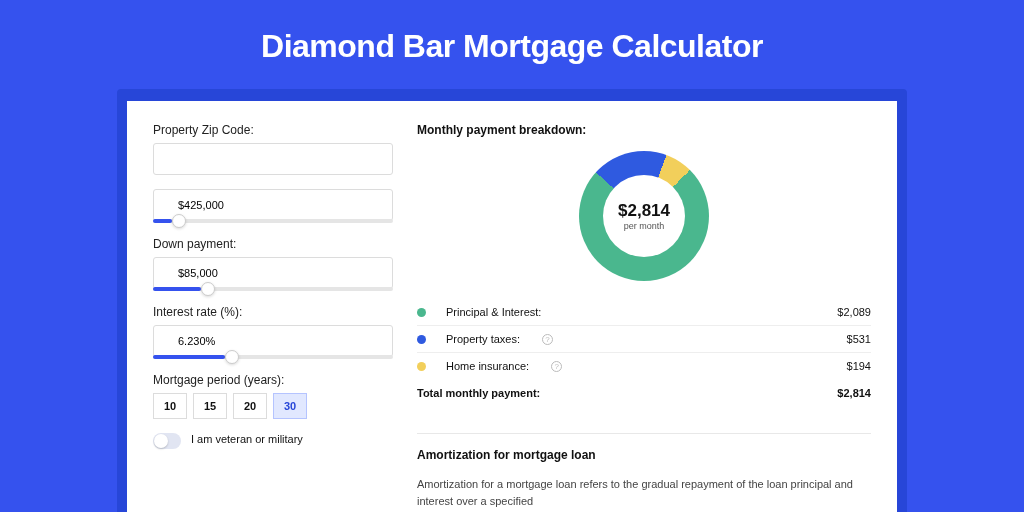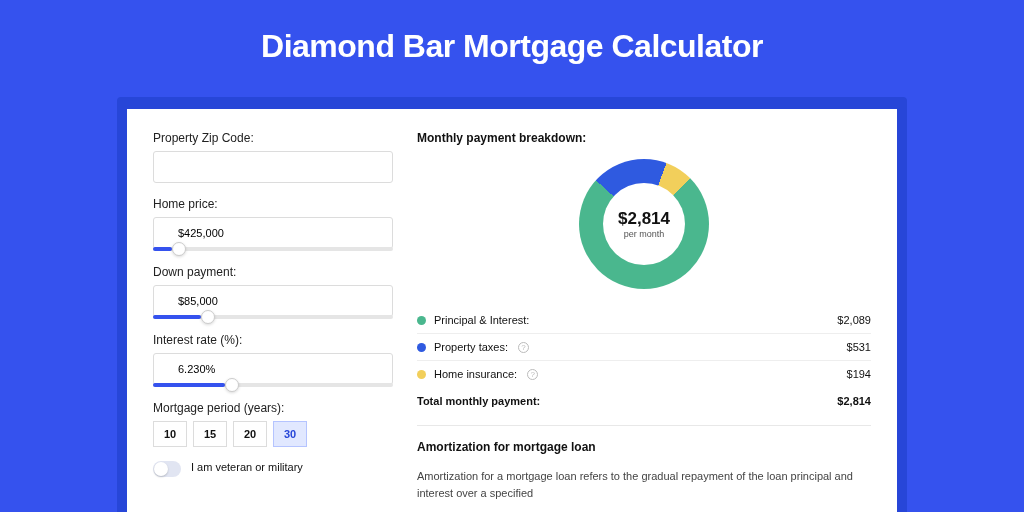--- a/index.html
+++ b/index.html
@@ -7,21 +7,21 @@
   body {
     background: #3552ee;
     font-family: -apple-system, BlinkMacSystemFont, "Segoe UI", Arial, sans-serif;
     color: #111;
   }
   .page-title {
     text-align: center;
     color: #fff;
     font-size: 32px;
     font-weight: 700;
-    padding: 28px 0 32px;
+    padding: 28px 0 24px;
     letter-spacing: -0.5px;
   }
   .blue-band {
     background: #2746d8;
     margin: 0 auto;
     width: 790px;
     padding: 12px 0 0;
     border-radius: 4px 4px 0 0;
   }
   .card {
@@ -151,39 +151,39 @@
   .donut-small { font-size: 9px; color: #555; }
   .legend-row {
     display: flex;
     align-items: center;
     justify-content: space-between;
     padding: 7px 0;
     border-bottom: 1px solid #eee;
     font-size: 11px;
   }
   .legend-row:last-of-type { border-bottom: none; }
-  .legend-left { display: flex; align-items: center; gap: 8px; }
+  .legend-left { display: flex; align-items: center; gap: 20px; }
   .legend-dot {
     width: 9px;
     height: 9px;
     border-radius: 50%;
   }
   .legend-label { font-size: 11px; }
   .legend-value { font-size: 11px; font-weight: 400; }
   .total-row {
     display: flex;
     justify-content: space-between;
     padding: 8px 0 14px;
     font-size: 11px;
     font-weight: 700;
   }
   .section-box {
     border-top: 1px solid #e8e8e8;
     padding-top: 14px;
-    margin-top: 4px;
+    margin-top: 20px;
   }
   .amort-text {
     font-size: 11px;
     color: #444;
     line-height: 1.5;
     margin-top: 8px;
   }
   .info-icon {
     width: 11px;
     height: 11px;
@@ -206,21 +206,20 @@
   <div class="card">
 
     <div class="left-col">
 
       <div class="field-block">
         <label class="field-label">Property Zip Code:</label>
         <input class="text-input" value="" style="">
       </div>
 
       <div class="field-block">
-        <label class="field-label">Home price:</label>
         <input class="text-input" value="$425,000" style="">
         <div class="slider-track">
           <div class="slider-fill" style="width:8%"></div>
           <div class="slider-thumb" style="left:8%"></div>
         </div>
       </div>
 
       <div class="field-block">
         <label class="field-label">Down payment:</label>
         <div class="down-row">

